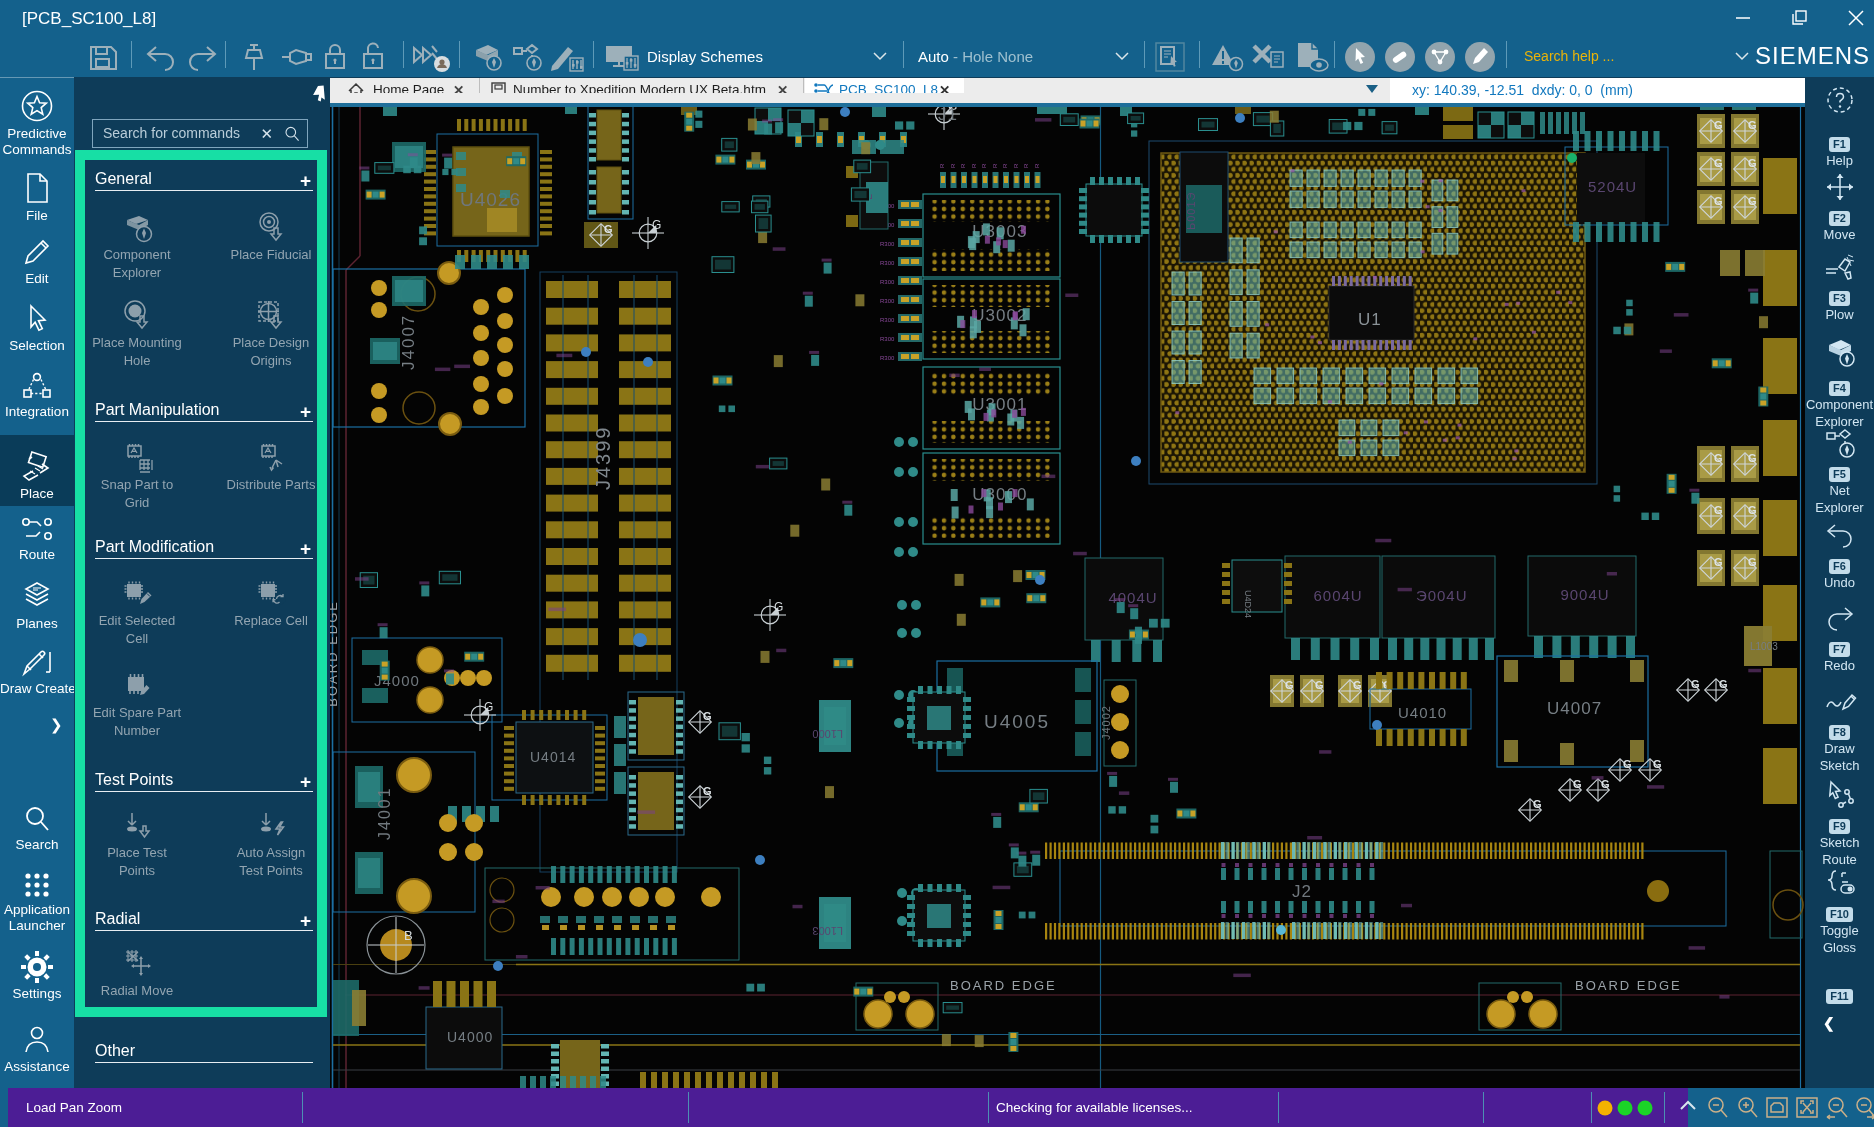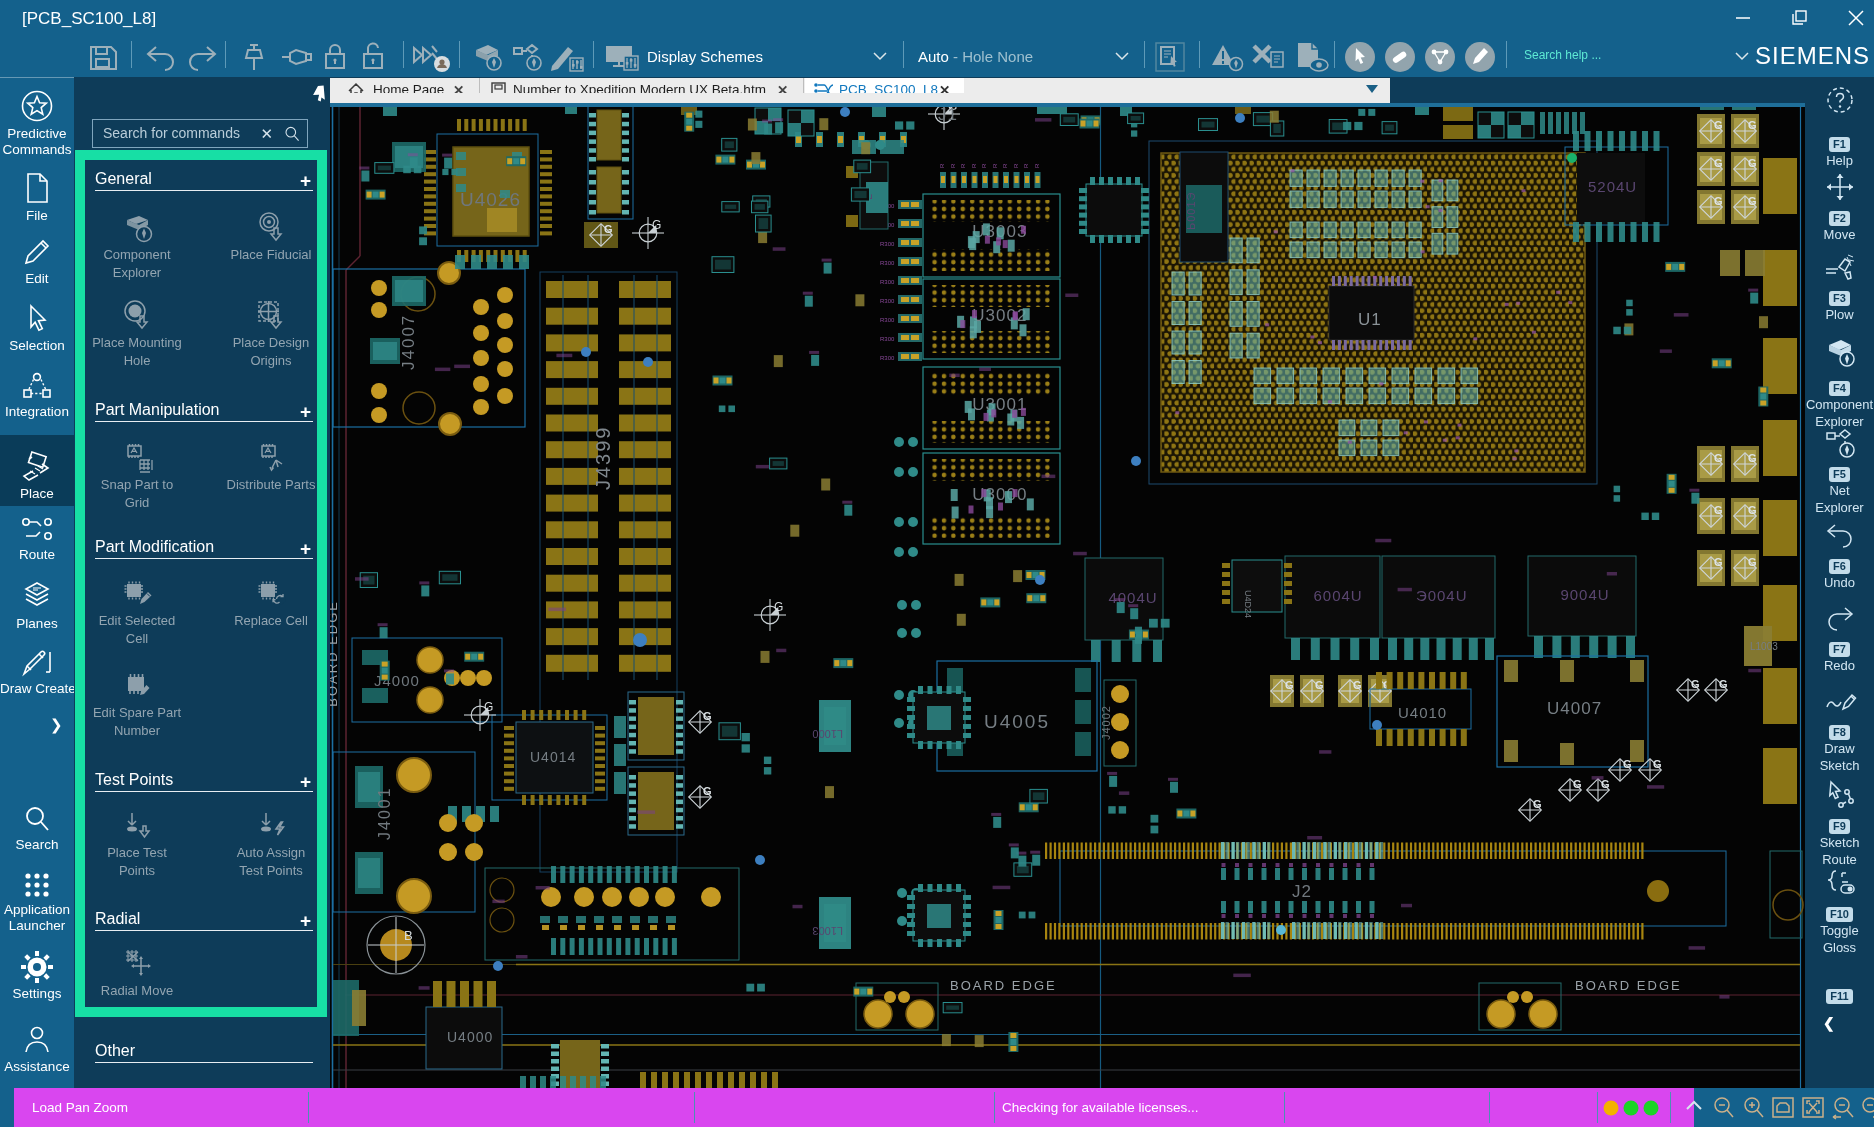--- a/index.html
+++ b/index.html
@@ -4,37 +4,37 @@
 html,body{width:1874px;height:1127px;overflow:hidden;background:#14618c;
  font-family:"Liberation Sans",sans-serif;}
 .abs{position:absolute}
 #title{left:0;top:0;width:1874px;height:35px;background:#14618c;color:#fff}
 #title .t{position:absolute;left:22px;top:9px;font-size:17px}
 #toolbar{left:0;top:35px;width:1630px;height:42px;background:#14618c}
 #leftbar{left:0;top:77px;width:74px;height:1011px;background:#14618c;border-top:1px solid rgba(255,255,255,.35)}
 #panel{left:74px;top:77px;width:256px;height:1011px;background:#0e3c59}
 #tabzone{left:330px;top:77px;width:1475px;height:30px;background:#0e3c59}
 #rightbar{left:1805px;top:77px;width:69px;height:1011px;background:#0e3c59}
-#status{left:14px;top:1088px;width:1680px;height:39px;background:#d946ef;color:#fff}
+#status{left:8px;top:1088px;width:1680px;height:39px;background:#4c1d95;color:#fff}
 #canvas{left:330px;top:107px;width:1475px;height:981px;background:#040404}
 .sbitem{position:absolute;width:74px;text-align:center;color:#fff;font-size:13.5px;line-height:16px}
 .sbitem svg{display:block;margin:0 auto 3px}
 .fitem{position:absolute;width:69px;text-align:center;color:#d2e6f2;font-size:13px;line-height:17px}
 .fbadge{display:inline-block;background:#c3dcea;color:#0e3c59;font-size:11px;font-weight:bold;
  border-radius:3px;padding:1px 4px;line-height:13px}
 .sec{position:absolute;left:21px;width:218px;color:#fff;font-size:16px}
 .sec .pl{position:absolute;right:2px;top:0;font-size:19px;font-weight:bold}
 .secline{position:absolute;left:21px;width:218px;height:0;border-top:1.5px solid #e8eef2}
 .pit{position:absolute;width:110px;text-align:center;color:#93a5b1;font-size:13px;line-height:18px}
 .pit svg{display:block;margin:0 auto 2px}
 .tab{position:absolute;top:1px;height:15px;background:#ececec;color:#1d1d1d;font-size:13.5px;overflow:hidden;white-space:nowrap}
 .tx{position:absolute;color:#444;font-weight:bold}
 .ssep{position:absolute;top:6px;width:1px;height:27px;background:#5e9ab8}
 .tbtext{position:absolute;color:#fff;font-size:15px}
-.tbgray{position:absolute;color:#5eead4;font-size:12px}
+.tbgray{position:absolute;color:#eab308;font-size:14px}
 </style></head><body>
 <div id="canvas" class="abs"><svg width="1475" height="981" viewBox="330 107 1475 981" font-family="Liberation Sans, sans-serif">
       <defs>
         <pattern id="bga" width="7.1" height="12.3" patternUnits="userSpaceOnUse">
           <rect width="7.1" height="12.3" fill="#1b1504"></rect>
           <circle cx="1.9" cy="3.1" r="2.5" fill="#8f7513"></circle>
           <circle cx="5.45" cy="9.25" r="2.5" fill="#8f7513"></circle>
         </pattern>
         <pattern id="dgrid" width="9.4" height="7.6" patternUnits="userSpaceOnUse">
           <circle cx="4" cy="3.8" r="2.3" fill="#9b7f17"></circle>
@@ -2214,12 +2214,15 @@
         <circle cx="5" cy="11" r="1.8" fill="#1178be"></circle>
         <circle cx="5" cy="17" r="1.8" fill="#1178be"></circle>
         <path d="M7 5h6m-6 6h9m-9 6h6m0-12c4 0 4 12 9 12m-9 0c4 0 4-12 9-12" stroke="#1178be" fill="none" stroke-width="1.3"></path>
       </svg>
       <span style="position:absolute;left:34px;top:4px">PCB_SC100_L8</span>
       <span class="tx" style="left:134px;top:4px;color:#333">✕</span>
     </div>
     <div class="abs" style="left:1027px;top:1px;width:33px;height:25px;background:#ececec">
       <div style="position:absolute;left:9px;top:7px;width:0;height:0;border:6px solid transparent;border-top:8px solid #1a5f85"></div>
     </div>
+    <div class="abs" style="left:1060px;top:1px;width:415px;height:25px;background:#fff;color:#1178be;font-size:14px">
+      <span style="position:absolute;left:22px;top:4px">xy: 140.39, -12.51&nbsp;&nbsp;dxdy: 0, 0&nbsp;&nbsp;(mm)</span>
+    </div>
   </div>
 </body></html>

